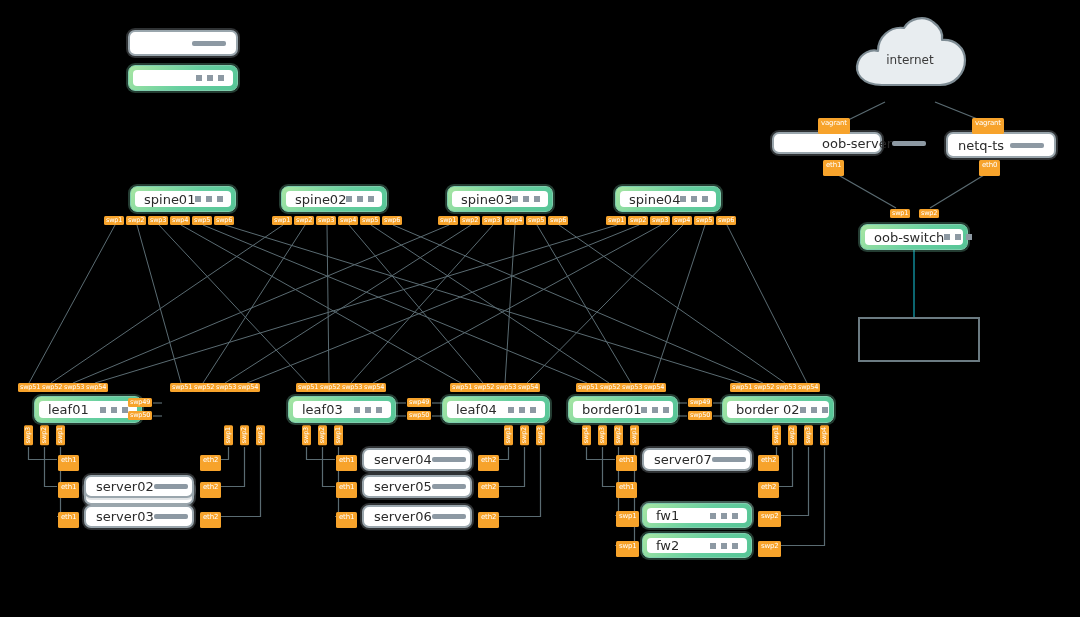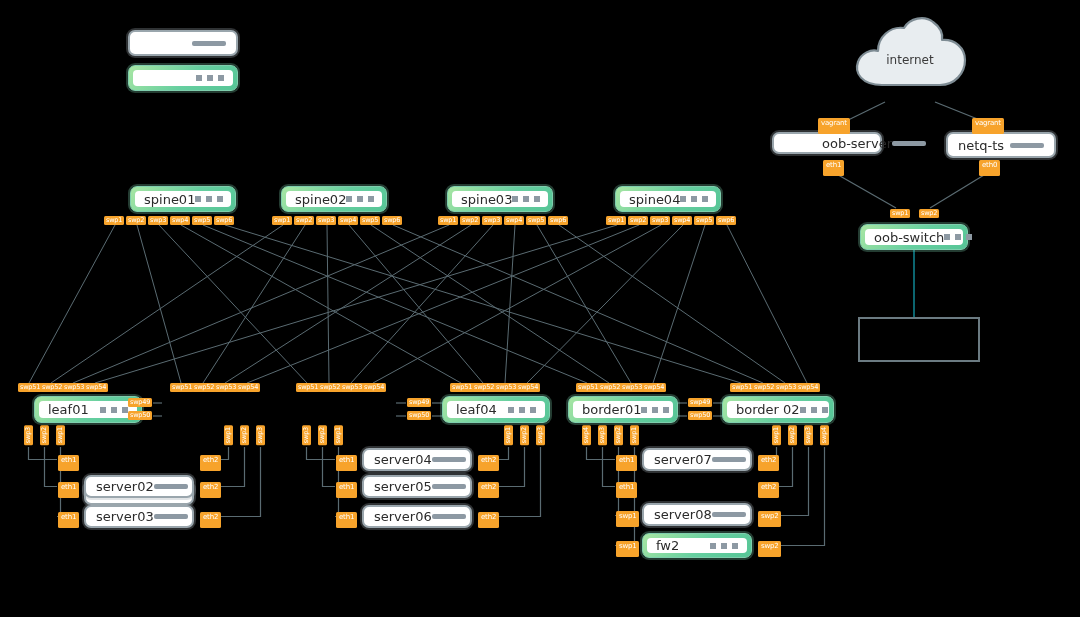--- a/index.html
+++ b/index.html
@@ -239,20 +239,30 @@
       </div>
     </div>
     <div class="port" style="left: 18px; top: 383px;">swp51</div>
     <div class="port" style="left: 40px; top: 383px;">swp52</div>
     <div class="port" style="left: 62px; top: 383px;">swp53</div>
     <div class="port" style="left: 84px; top: 383px;">swp54</div>
     <div class="port" style="left: 170px; top: 383px;">swp51</div>
     <div class="port" style="left: 192px; top: 383px;">swp52</div>
     <div class="port" style="left: 214px; top: 383px;">swp53</div>
     <div class="port" style="left: 236px; top: 383px;">swp54</div>
+    <div class="node sw" style="left: 288px; top: 396px; width: 108px; height: 27px;">
+      <div class="plate">
+        <span class="nlabel">leaf03</span>
+        <span class="glyphs">
+          <i class="sq"></i>
+          <i class="sq"></i>
+          <i class="sq"></i>
+        </span>
+      </div>
+    </div>
     <div class="port" style="left: 296px; top: 383px;">swp51</div>
     <div class="port" style="left: 318px; top: 383px;">swp52</div>
     <div class="port" style="left: 340px; top: 383px;">swp53</div>
     <div class="port" style="left: 362px; top: 383px;">swp54</div>
     <div class="node sw" style="left: 442px; top: 396px; width: 108px; height: 27px;">
       <div class="plate">
         <span class="nlabel">leaf04</span>
         <span class="glyphs">
           <i class="sq"></i>
           <i class="sq"></i>
@@ -375,20 +385,30 @@
     <div class="port w" style="left: 616px; top: 454.5px;">eth1</div>
     <div class="port w" style="left: 758px; top: 454.5px;">eth2</div>
     <div class="node host" style="left: 642px; top: 475px; width: 110px; height: 23px; margin-top: 28px;">
       <span class="nlabel">server08</span>
       <span class="glyphs">
         <i class="dash"></i>
       </span>
     </div>
     <div class="port w" style="left: 616px; top: 481.5px;">eth1</div>
     <div class="port w" style="left: 758px; top: 481.5px;">eth2</div>
+    <div class="node sw" style="left: 642px; top: 503px; width: 110px; height: 25px;">
+      <div class="plate">
+        <span class="nlabel">fw1</span>
+        <span class="glyphs">
+          <i class="sq"></i>
+          <i class="sq"></i>
+          <i class="sq"></i>
+        </span>
+      </div>
+    </div>
     <div class="port w" style="left: 616px; top: 510.5px;">swp1</div>
     <div class="port w" style="left: 758px; top: 510.5px;">swp2</div>
     <div class="node sw" style="left: 642px; top: 533px; width: 110px; height: 25px;">
       <div class="plate">
         <span class="nlabel">fw2</span>
         <span class="glyphs">
           <i class="sq"></i>
           <i class="sq"></i>
           <i class="sq"></i>
         </span>

